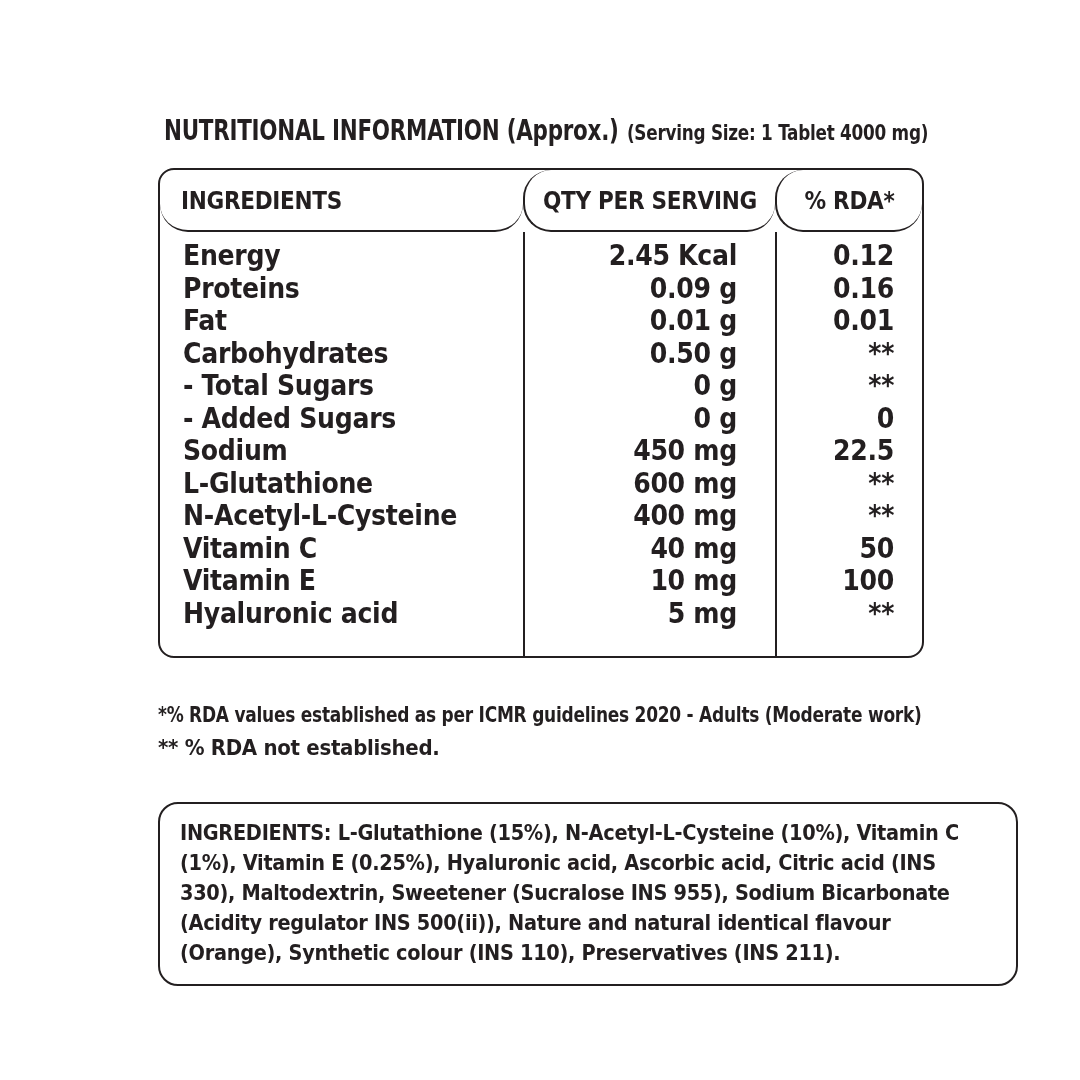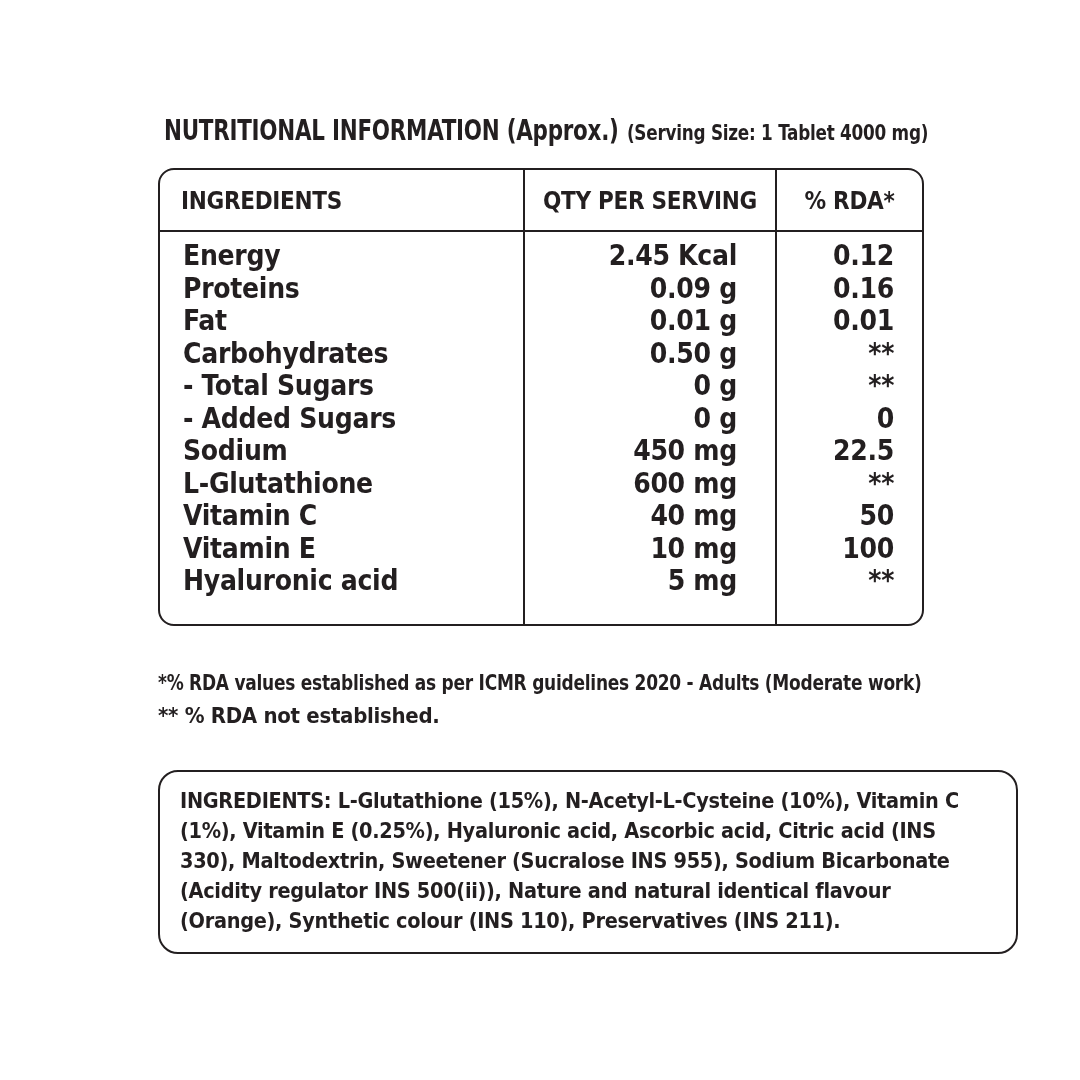--- a/index.html
+++ b/index.html
@@ -42,20 +42,21 @@
     border: 2px solid var(--border);
     border-radius: 16px;
   }
   table.nutrition th, table.nutrition td { overflow: hidden; }
   table.nutrition th {
     font-size: 24px;
     padding: 17px 0 15px 0;
     border-bottom: 2px solid var(--border);
     text-align: center;
     font-weight: 700;
+    border-radius: 28px;
   }
   table.nutrition th:first-child { text-align: left; padding-left: 21px; }
   table.nutrition th:nth-child(2),
   table.nutrition td:nth-child(2) { border-left: 2px solid var(--border); }
   table.nutrition th:nth-child(3),
   table.nutrition td:nth-child(3) { border-left: 2px solid var(--border); }
   table.nutrition td {
     font-size: 28px;
     line-height: 32.5px;
     white-space: nowrap;
@@ -144,20 +145,25 @@
       <td>Sodium</td>
       <td>450 mg</td>
       <td>22.5</td>
     </tr>
         <tr>
       <td>L-Glutathione</td>
       <td>600 mg</td>
       <td>**</td>
     </tr>
         <tr>
+      <td>N-Acetyl-L-Cysteine</td>
+      <td>400 mg</td>
+      <td>**</td>
+    </tr>
+        <tr>
       <td>Vitamin C</td>
       <td>40 mg</td>
       <td>50</td>
     </tr>
         <tr>
       <td>Vitamin E</td>
       <td>10 mg</td>
       <td>100</td>
     </tr>
         <tr>

